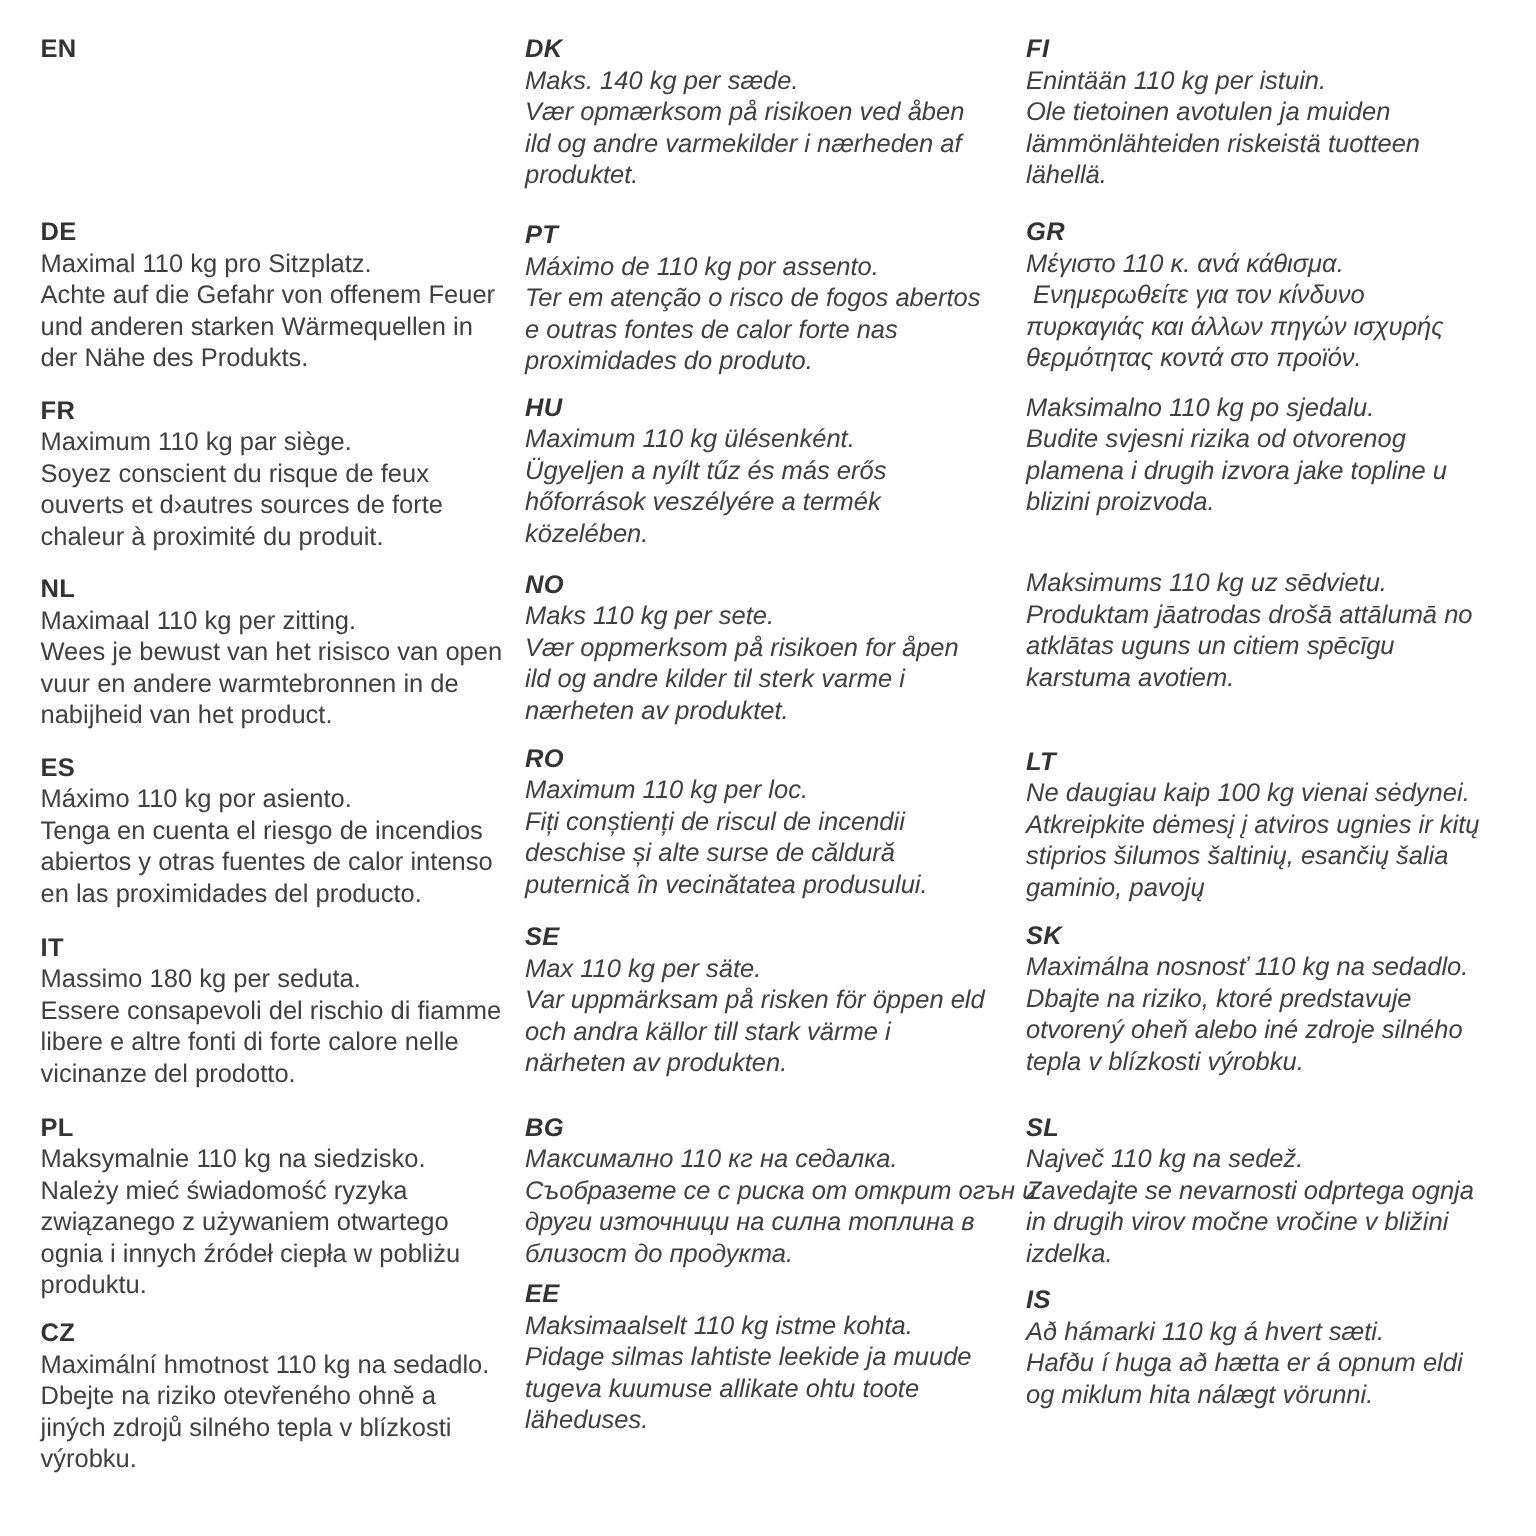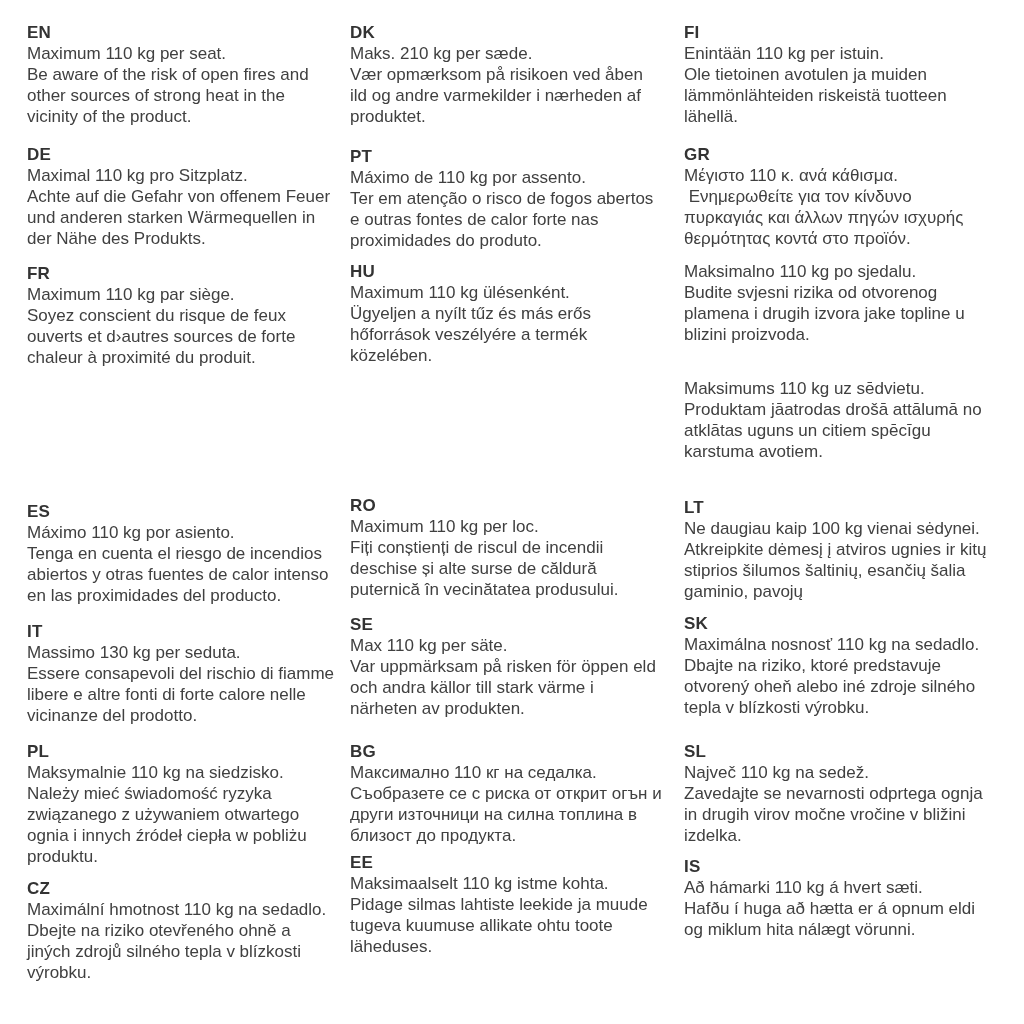--- a/index.html
+++ b/index.html
@@ -16,22 +16,22 @@
     color: #3f3f3f;
     overflow: hidden;
   }
   .col {
     position: absolute;
     top: 0;
     width: 335px;
     height: 1020px;
   }
   .col-1 { left: 27px; }
-  .col-2 { left: 350px; }
-  .col-3 { left: 684px; }
+  .col-2 { left: 350px; font-style: italic; }
+  .col-3 { left: 684px; font-style: italic; }
   .block {
     position: absolute;
     left: 0;
     width: 335px;
   }
   .code {
     margin: 0;
     font-size: 17px;
     line-height: 21px;
     font-weight: 700;
@@ -48,49 +48,52 @@
   }
 </style>
 </head>
 <body>
 
 <div class="page">
 
   <div class="col col-1">
     <section class="block" style="top:22px">
       <h2 class="code">EN</h2>
-      <p class="body">Maximum 110 kg per seat.
-Be aware of the risk of open fires and
-other sources of strong heat in the
-vicinity of the product.</p>
     </section>
     <section class="block" style="top:144px">
       <h2 class="code">DE</h2>
       <p class="body">Maximal 110 kg pro Sitzplatz.
 Achte auf die Gefahr von offenem Feuer
 und anderen starken Wärmequellen in
 der Nähe des Produkts.</p>
     </section>
     <section class="block" style="top:263px">
       <h2 class="code">FR</h2>
       <p class="body">Maximum 110 kg par siège.
 Soyez conscient du risque de feux
 ouverts et d›autres sources de forte
 chaleur à proximité du produit.</p>
     </section>
+    <section class="block" style="top:382px">
+      <h2 class="code">NL</h2>
+      <p class="body">Maximaal 110 kg per zitting.
+Wees je bewust van het risisco van open
+vuur en andere warmtebronnen in de
+nabijheid van het product.</p>
+    </section>
     <section class="block" style="top:501px">
       <h2 class="code">ES</h2>
       <p class="body">Máximo 110 kg por asiento.
 Tenga en cuenta el riesgo de incendios
 abiertos y otras fuentes de calor intenso
 en las proximidades del producto.</p>
     </section>
     <section class="block" style="top:621px">
       <h2 class="code">IT</h2>
-      <p class="body">Massimo 130 kg per seduta.
+      <p class="body">Massimo 180 kg per seduta.
 Essere consapevoli del rischio di fiamme
 libere e altre fonti di forte calore nelle
 vicinanze del prodotto.</p>
     </section>
     <section class="block" style="top:741px">
       <h2 class="code">PL</h2>
       <p class="body">Maksymalnie 110 kg na siedzisko.
 Należy mieć świadomość ryzyka
 związanego z używaniem otwartego
 ognia i innych źródeł ciepła w pobliżu
@@ -101,38 +104,45 @@
       <p class="body">Maximální hmotnost 110 kg na sedadlo.
 Dbejte na riziko otevřeného ohně a
 jiných zdrojů silného tepla v blízkosti
 výrobku.</p>
     </section>
   </div>
 
   <div class="col col-2">
     <section class="block" style="top:22px">
       <h2 class="code">DK</h2>
-      <p class="body">Maks. 210 kg per sæde.
+      <p class="body">Maks. 140 kg per sæde.
 Vær opmærksom på risikoen ved åben
 ild og andre varmekilder i nærheden af
 produktet.</p>
     </section>
     <section class="block" style="top:146px">
       <h2 class="code">PT</h2>
       <p class="body">Máximo de 110 kg por assento.
 Ter em atenção o risco de fogos abertos
 e outras fontes de calor forte nas
 proximidades do produto.</p>
     </section>
     <section class="block" style="top:261px">
       <h2 class="code">HU</h2>
       <p class="body">Maximum 110 kg ülésenként.
 Ügyeljen a nyílt tűz és más erős
 hőforrások veszélyére a termék
 közelében.</p>
+    </section>
+    <section class="block" style="top:379px">
+      <h2 class="code">NO</h2>
+      <p class="body">Maks 110 kg per sete.
+Vær oppmerksom på risikoen for åpen
+ild og andre kilder til sterk varme i
+nærheten av produktet.</p>
     </section>
     <section class="block" style="top:495px">
       <h2 class="code">RO</h2>
       <p class="body">Maximum 110 kg per loc.
 Fiți conștienți de riscul de incendii
 deschise și alte surse de căldură
 puternică în vecinătatea produsului.</p>
     </section>
     <section class="block" style="top:614px">
       <h2 class="code">SE</h2>

